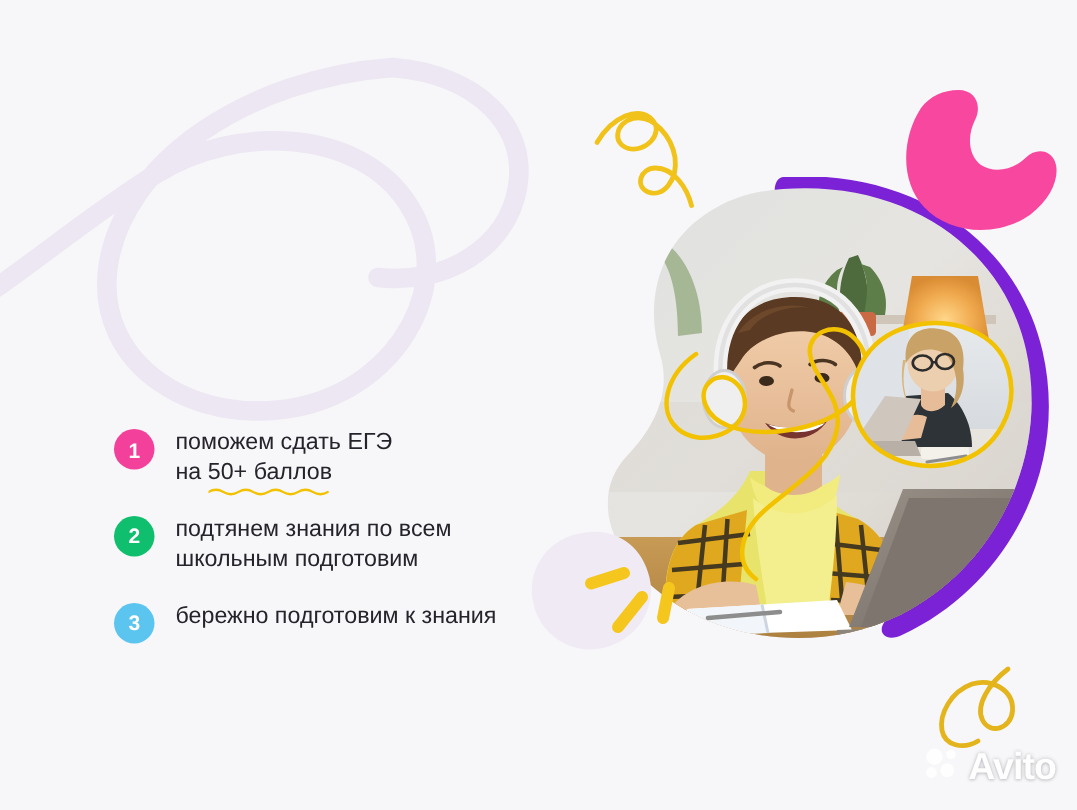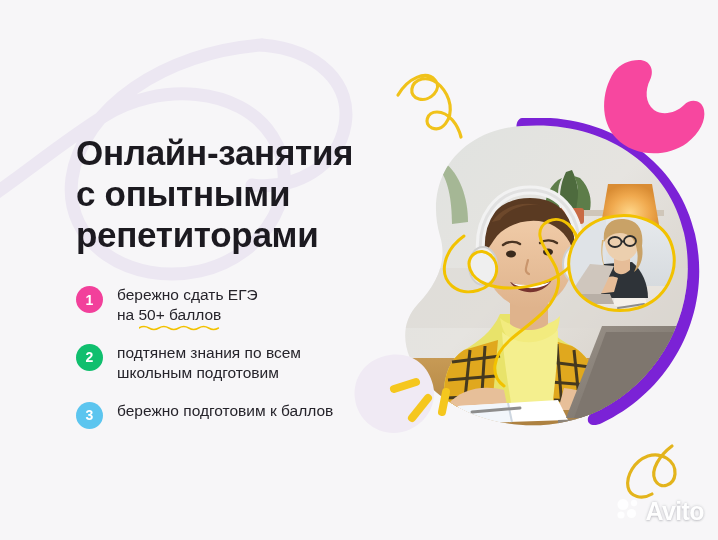--- a/index.html
+++ b/index.html
@@ -128,42 +128,39 @@
 
   <div class="layer">
     <svg width="718" height="540" viewBox="0 0 718 540">
       <g fill="none" stroke="#ece7f2" stroke-width="13" stroke-linecap="round">
         <path d="M262 45 C 165 52, 82 108, 72 178 C 63 244, 131 286, 200 271 C 268 256, 305 186, 272 136 C 240 86, 158 82, 104 116 C 48 151, -6 200, -40 214"></path>
         <path d="M262 45 C 320 50, 352 85, 345 125 C 338 166, 296 190, 252 185"></path>
       </g>
     </svg>
   </div>
 
-  <h1 id="headline">Онлайн-занятия
-с опытными
-репетиторами</h1>
 
   <ul id="benefits">
 
     <li class="benefit">
       <span class="bullet" style="background:#f2409b;">1</span>
-      <span class="benefit-text"><span>бережно сдать ЕГЭ</span><br><span>на </span><span class="squiggle-wrap"><span>50+ баллов</span><svg viewBox="0 0 100 6" preserveAspectRatio="none">
+      <span class="benefit-text"><span>поможем сдать ЕГЭ</span><br><span>на </span><span class="squiggle-wrap"><span>50+ баллов</span><svg viewBox="0 0 100 6" preserveAspectRatio="none">
               <path d="M0 3 Q 6 0, 12 3 T 24 3 T 36 3 T 48 3 T 60 3 T 72 3 T 84 3 T 96 3" fill="none" stroke="#f2c200" stroke-width="1.6" stroke-linecap="round"></path>
             </svg></span></span>
     </li>
 
     <li class="benefit">
       <span class="bullet" style="background:#10bf6e;">2</span>
       <span class="benefit-text">подтянем знания по всем
 школьным подготовим</span>
     </li>
 
     <li class="benefit">
       <span class="bullet" style="background:#5cc5ef;">3</span>
-      <span class="benefit-text">бережно подготовим к баллов</span>
+      <span class="benefit-text">бережно подготовим к знания</span>
     </li>
 
   </ul>
 
   <div class="layer" style="z-index:35;">
     <svg width="718" height="540" viewBox="0 0 718 540">
 
       <path d="M614 72 C 601 92, 600 121, 616 138 C 634 157, 666 158, 687 143 C 700 133, 706 120, 704 110 C 702 100, 691 98, 684 105 C 676 113, 663 116, 654 110 C 645 103, 645 90, 650 80 C 655 70, 650 60, 639 60 C 629 60, 620 64, 614 72 Z" fill="#f7479f"></path>
 
       <g fill="none" stroke="#f0c21a" stroke-width="3.2" stroke-linecap="round">

